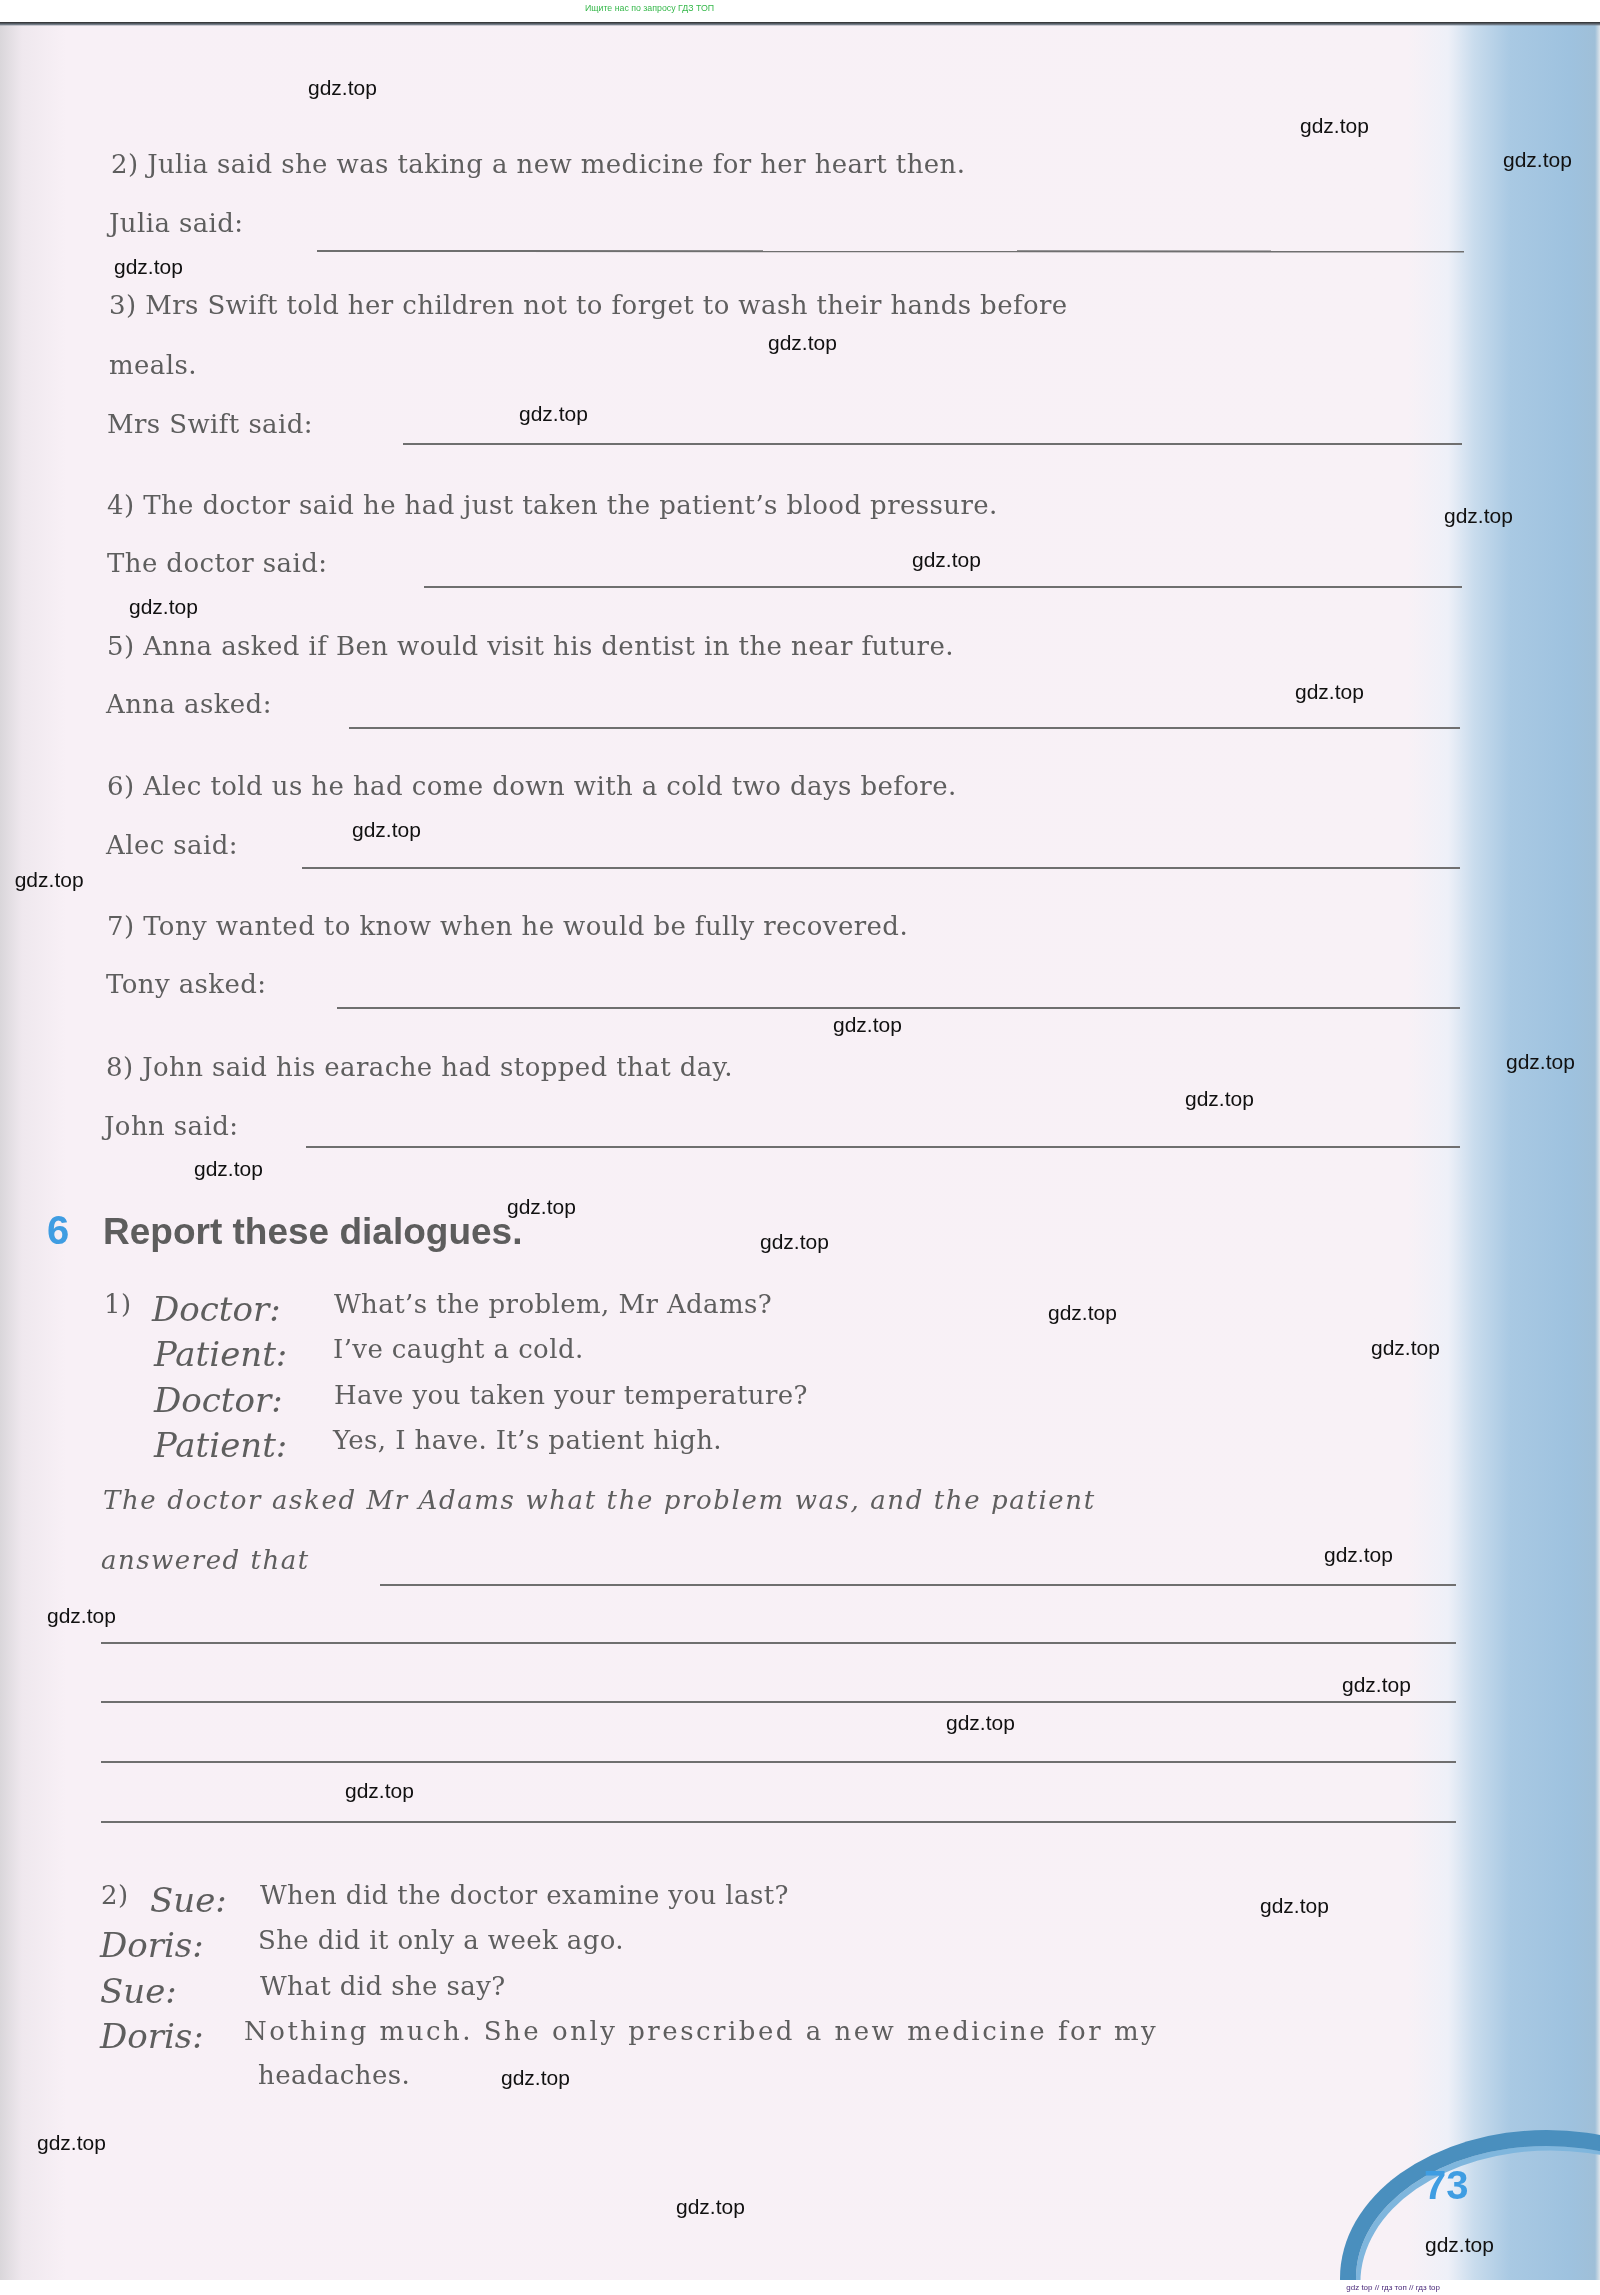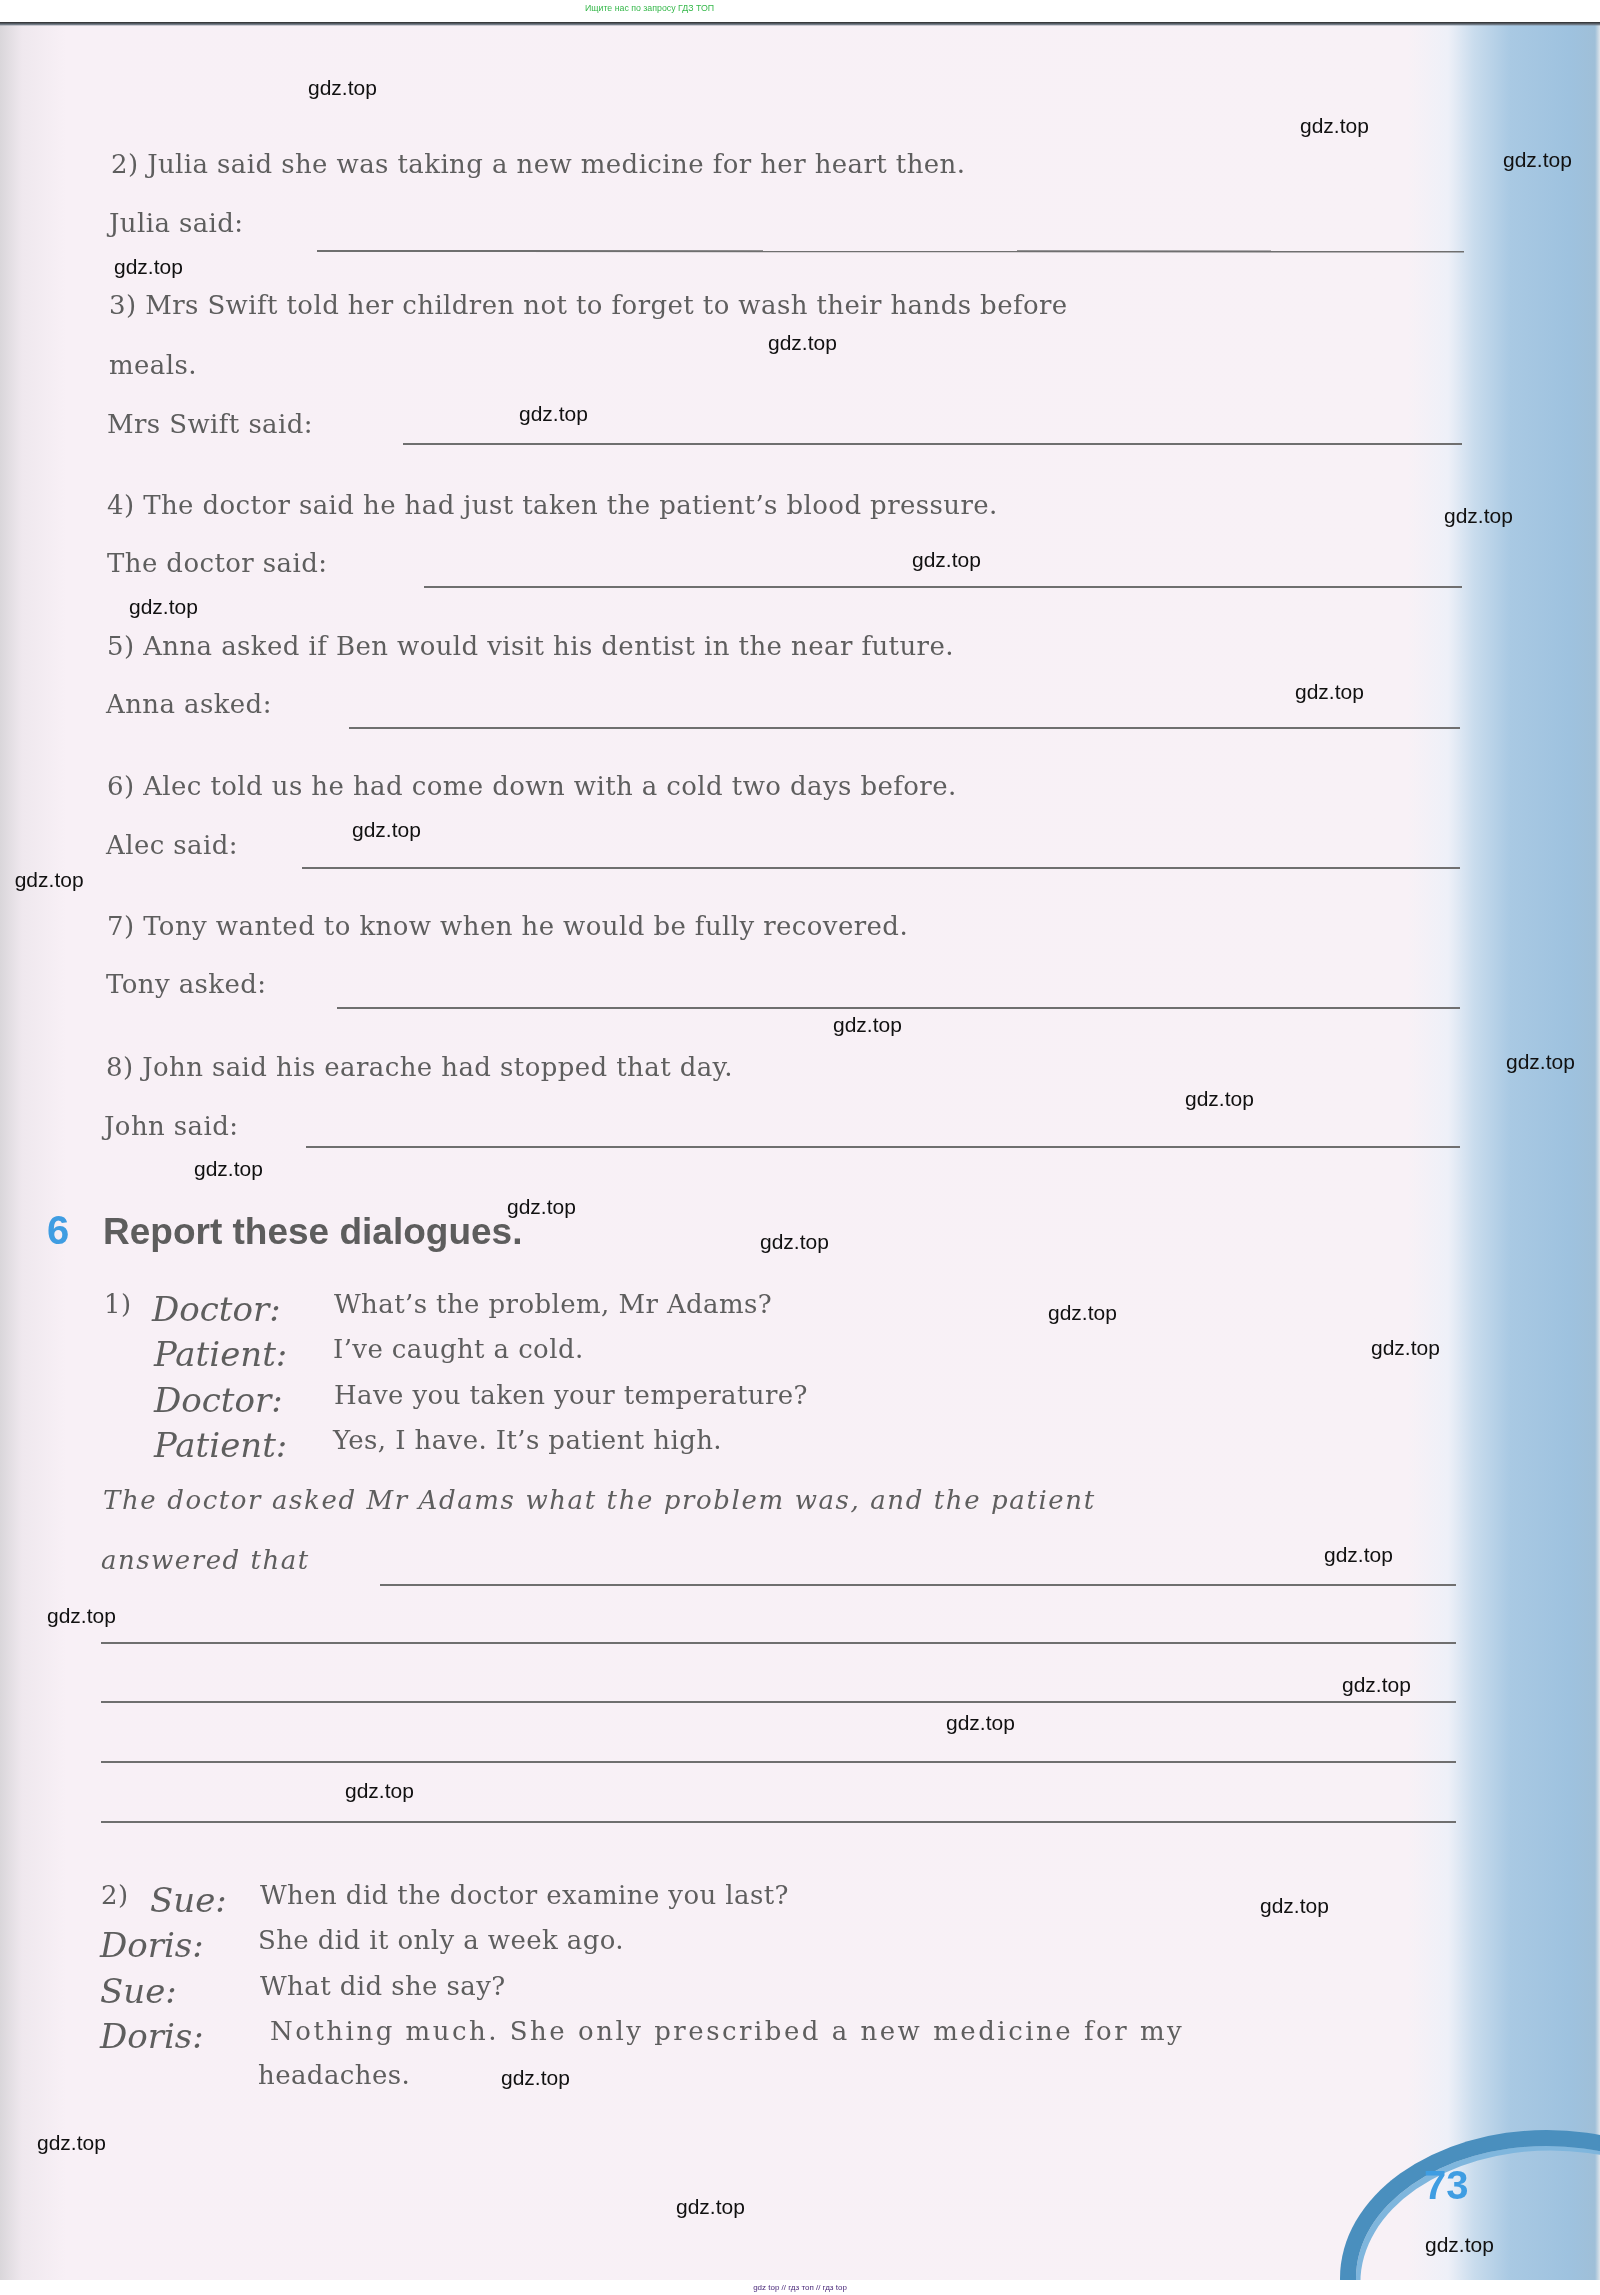--- a/index.html
+++ b/index.html
@@ -20,21 +20,21 @@
     background:linear-gradient(to right, #d9d6da 0px, #efe8ee 22px, #f8f0f6 66px, #f8f1f6 1408px, #eef0f8 1448px, #c9dced 1474px, #a9c9e3 1510px, #9ec2df 1569px, #9fbfd8 1595px, #dde4ea 1600px);
   }
   .page-edge {
     position:absolute; left:0; top:22px; width:1600px; height:4.4px;
     background:linear-gradient(to bottom, #2a2a2a, #6b7580 60%, rgba(120,130,140,0));
   }
   .bottom-bar {
     position:absolute; left:0; top:2280px; width:1600px; height:15.4px; background:#ffffff;
   }
   .bottom-bar .credit {
-    position:absolute; left:0; width:1600px; top:2.9px; text-align:center;
+    position:absolute; left:0; width:1440px; top:2.9px; text-align:right;
     font-family:"Liberation Sans", sans-serif; font-size:8px; color:#4a2a7a;
   }
   .t {
     position:absolute; white-space:nowrap; color:#5e5e5e; font-size:26px; letter-spacing:0.4px;
   }
   .i { font-style:italic; }
   .line {
     position:absolute; height:2.2px; background:#6f6f6f; transform-origin:left center;
   }
   .wm {
@@ -116,21 +116,21 @@
 <div class="line" style="left:101px;top:1821px;width:1355px;"></div>
 
 <div class="t" style="left:101px;top:1880px;">2)</div>
 <div class="speaker" style="left:150px;top:1880px;">Sue:</div>
 <div class="t" style="left:260px;top:1880px;">When did the doctor examine you last?</div>
 <div class="speaker" style="left:100px;top:1925px;">Doris:</div>
 <div class="t" style="left:258px;top:1925px;">She did it only a week ago.</div>
 <div class="speaker" style="left:100px;top:1971px;">Sue:</div>
 <div class="t" style="left:260px;top:1971px;">What did she say?</div>
 <div class="speaker" style="left:100px;top:2016px;">Doris:</div>
-<div class="t" style="left:270px;top:2016px;letter-spacing:2.5px;text-align:right;">Nothing much. She only prescribed a new medicine for my</div>
+<div class="t" style="left:244px;top:2016px;letter-spacing:2.5px;text-align:right;">Nothing much. She only prescribed a new medicine for my</div>
 <div class="t" style="left:258px;top:2060px;">headaches.</div>
 
 <div class="page-arc"></div>
 <div class="page-num">73</div>
 
 <div class="wm" style="left:308px;top:76px;">gdz.top</div>
 <div class="wm" style="left:1300px;top:114px;">gdz.top</div>
 <div class="wm" style="left:1503px;top:148px;">gdz.top</div>
 <div class="wm" style="left:114px;top:255px;">gdz.top</div>
 <div class="wm" style="left:768px;top:331px;">gdz.top</div>

